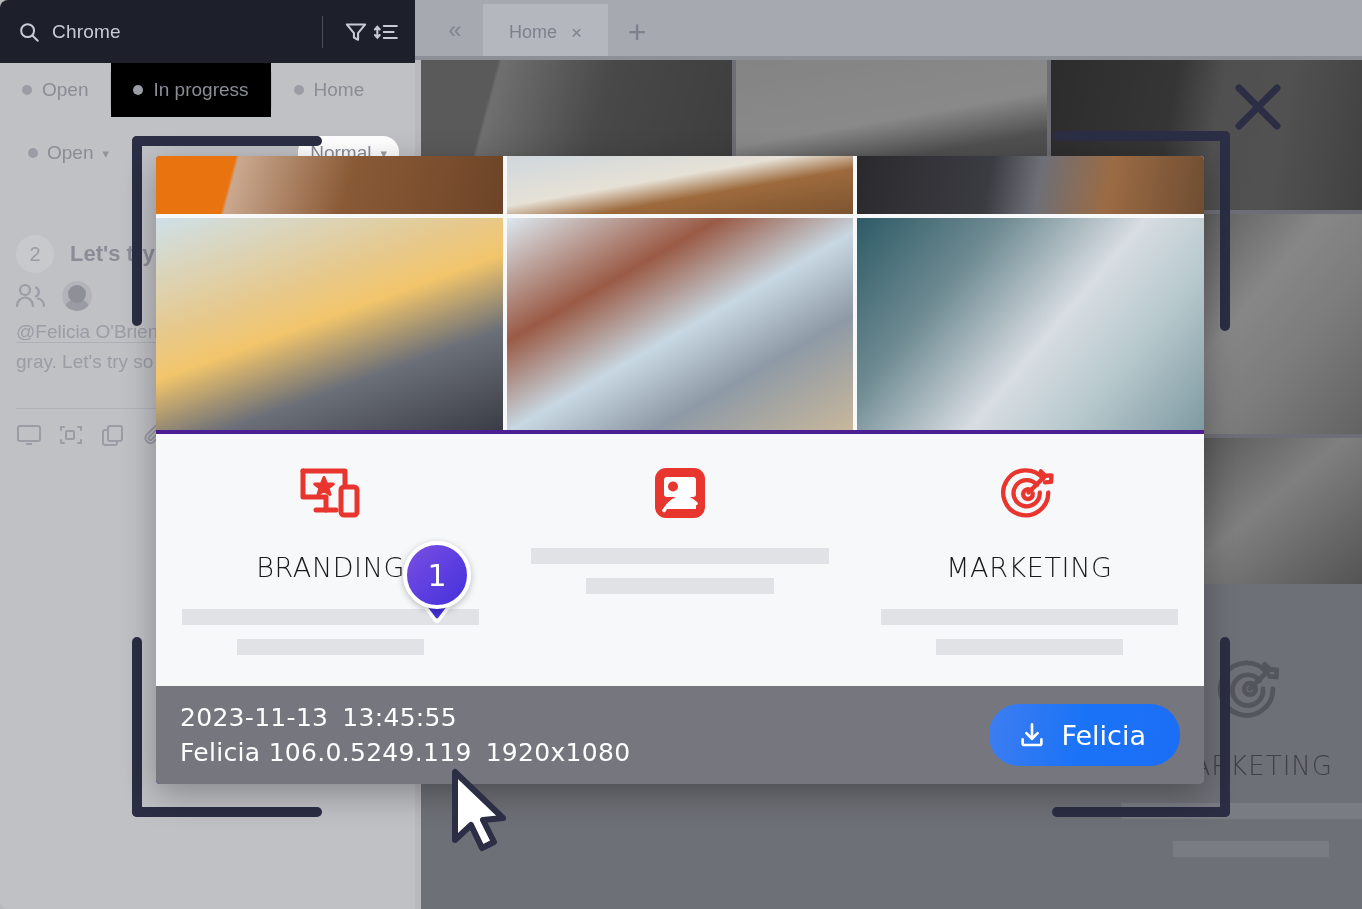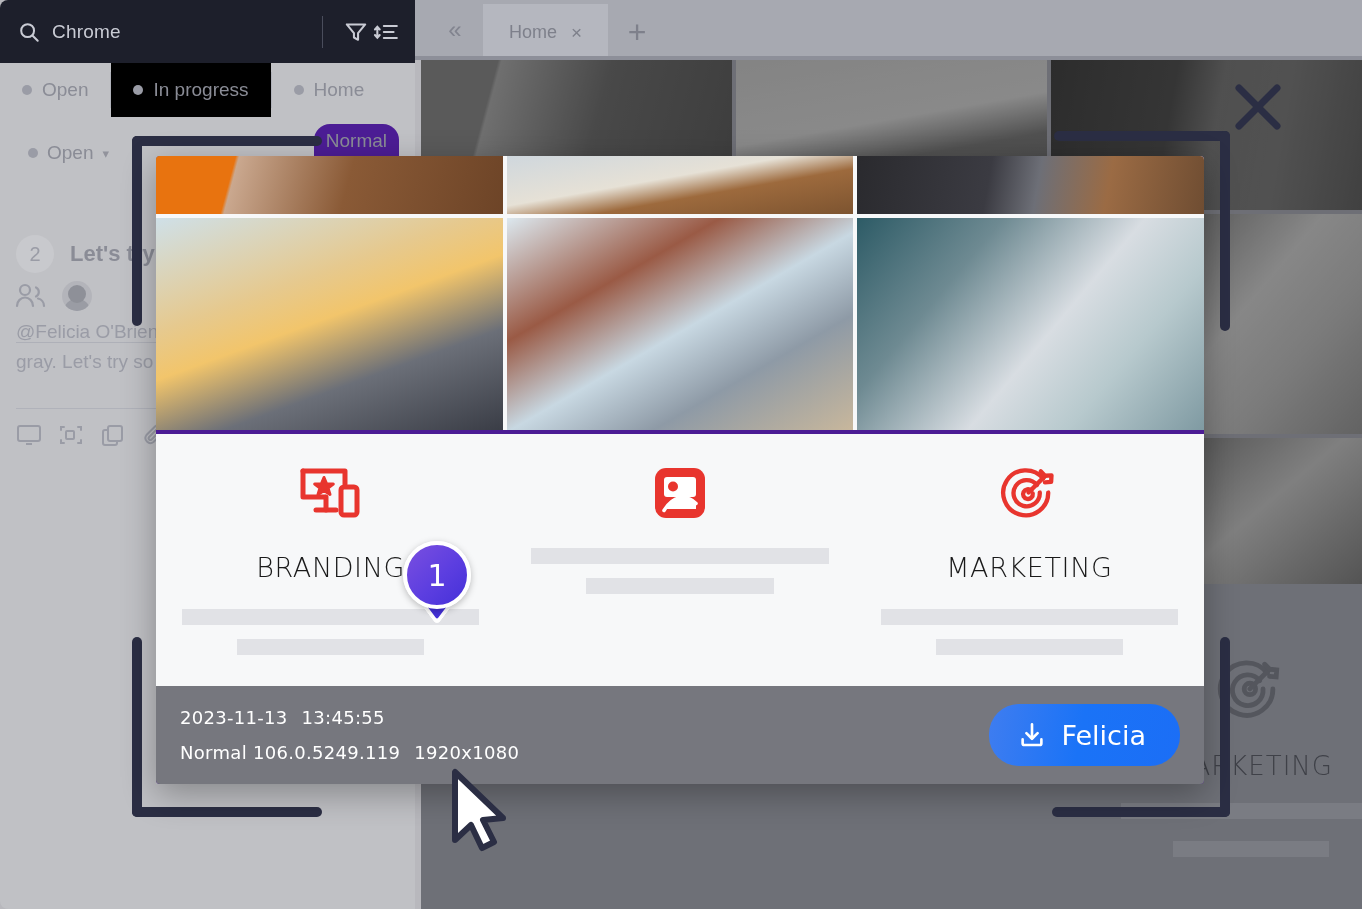--- a/index.html
+++ b/index.html
@@ -191,21 +191,21 @@
     width: 100%; height: 56px;
     display: flex; align-items: center;
     padding: 0 16px;
     justify-content: space-between;
   }
   .pill {
     display: flex; align-items: center; gap: 9px;
     color: #8a8c96; font-size: 19px;
     padding: 6px 12px; border-radius: 16px;
   }
-  .pill.shaded { background: #4c1d95; flex-direction: column; }
+  .pill.shaded { background: #ffffff; }
   .chev { font-size: 13px; opacity: .85; }
 
   .task-title-row {
     position: absolute; left: 16px; top: 172px;
     display: flex; align-items: center; gap: 16px;
   }
   .task-count {
     width: 38px; height: 38px; border-radius: 50%;
     background: #c8c9cd; color: #9a9ca6;
     display: flex; align-items: center; justify-content: center;
@@ -331,21 +331,21 @@
   .modal-footer {
     position: absolute; left: 0; bottom: 0;
     width: 100%; height: 98px;
     background: #76777e;
     display: flex; align-items: center;
     justify-content: space-between;
     padding: 0 24px 0 24px;
   }
   .meta {
     color: #fff;
-    font-size: 18px;
+    font-size: 25px;
     line-height: 35px;
     letter-spacing: .3px;
     font-family: "DejaVu Sans", sans-serif;
   }
   .meta .gap { display: inline-block; width: 14px; }
   .dl-btn {
     display: flex; align-items: center; gap: 14px;
     background: linear-gradient(100deg,#3f7df0 0%, #1a73f7 48%, #1b6ef6 100%);
     color: #fff;
     border: none;
@@ -614,21 +614,21 @@
       <div class="pin-tail"></div>
       <div class="pin-circle">1</div>
     </div>
 
     <div class="modal-footer">
       <div class="meta">
         <div>
           <span>2023-11-13</span><span class="gap"></span><span>13:45:55</span>
         </div>
         <div>
-          <span>Normal 106.0.5249.119</span><span class="gap"></span><span>1920x1080</span>
+          <span>Felicia 106.0.5249.119</span><span class="gap"></span><span>1920x1080</span>
         </div>
       </div>
       <button class="dl-btn">
         <span class="dl-ico">
           <svg width="30" height="30" viewBox="0 0 24 24" fill="none" stroke="#fff" stroke-width="2.1" stroke-linecap="round" stroke-linejoin="round">
             <path d="M12 3.5v11"></path>
               <path d="M7.5 10.5 12 15l4.5-4.5"></path>
               <path d="M4.5 15.5v3a1.5 1.5 0 0 0 1.5 1.5h12a1.5 1.5 0 0 0 1.5-1.5v-3"></path>
           </svg>
         </span>

